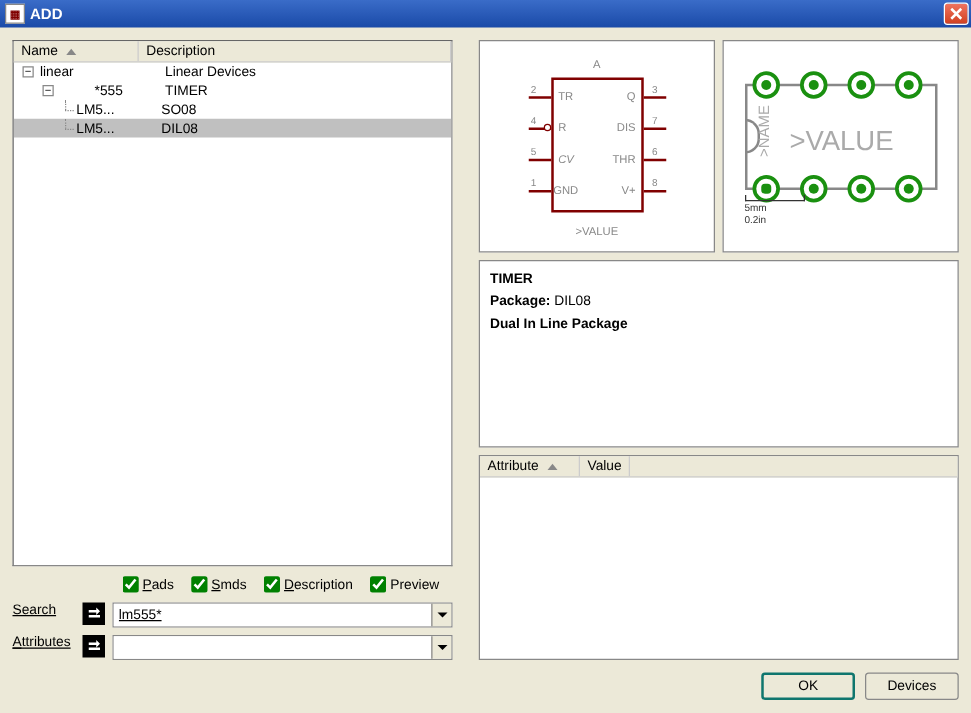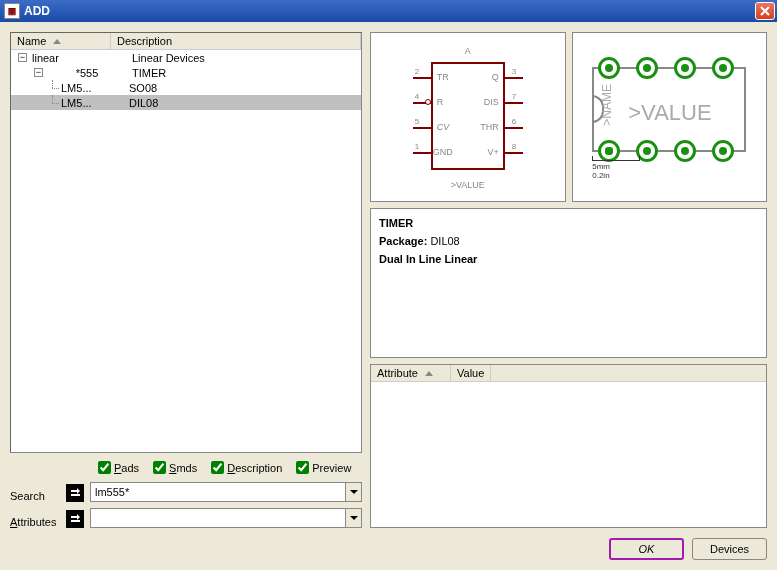--- a/index.html
+++ b/index.html
@@ -47,21 +47,21 @@
 .dialog-body {
   padding: 10px;
   height: calc(570px - 22px);
   display: flex;
   flex-direction: column;
   gap: 6px;
 }
 .main-area {
   flex: 1;
   display: flex;
-  gap: 8px;
+  gap: 21px;
   min-height: 0;
 }
 .left-panel {
   width: 352px;
   display: flex;
   flex-direction: column;
   gap: 6px;
 }
 .tree-box {
   flex: 1;
@@ -136,22 +136,23 @@
   display: flex;
   gap: 14px;
   padding: 2px 0 2px 88px;
   align-items: center;
 }
 .chk { display: flex; align-items: center; gap: 3px; }
 .chk input { accent-color: green; width: 13px; height: 13px; }
 .chk label span.ul { text-decoration: underline; }
 .form-row {
   display: flex;
-  align-items: flex-end;
+  align-items: flex-start;
   gap: 6px;
+  text-decoration: underline;
 }
 .form-label { width: 50px; }
 .arrow-btn {
   width: 18px; height: 18px;
   background: #000;
   display: flex;
   align-items: center;
   justify-content: center;
 }
 .arrow-btn svg { width: 12px; height: 12px; }
@@ -245,21 +246,21 @@
 .dlg-btn {
   width: 75px;
   height: 22px;
   background: #ece9d8;
   border: 1px solid #888;
   border-radius: 3px;
   font-family: inherit;
   font-size: 11px;
   cursor: pointer;
 }
-.dlg-btn.default { border: 2px solid #a21caf; font-style: italic; }
+.dlg-btn.default { border: 2px solid #0f766e; }
 
 
 .sym555 {
   position: relative;
   width: 150px;
   height: 150px;
   font-size: 9px;
   color: #888;
 }
 .sym555 .box {
@@ -513,21 +514,21 @@
           </div>
         </div>
       </div>
 
       <div class="desc-pane">
         <div class="line"><b>TIMER</b></div>
         <div class="line">
           <b>Package:</b>
           <span>DIL08</span>
         </div>
-        <div class="line"><b>Dual In Line Linear</b></div>
+        <div class="line"><b>Dual In Line Package</b></div>
       </div>
 
       <div class="attr-pane">
         <div class="attr-header">
           <div class="ah-attr">
             <span>Attribute</span>
             <span class="sort-tri"></span>
           </div>
           <div>
             <span>Value</span>

